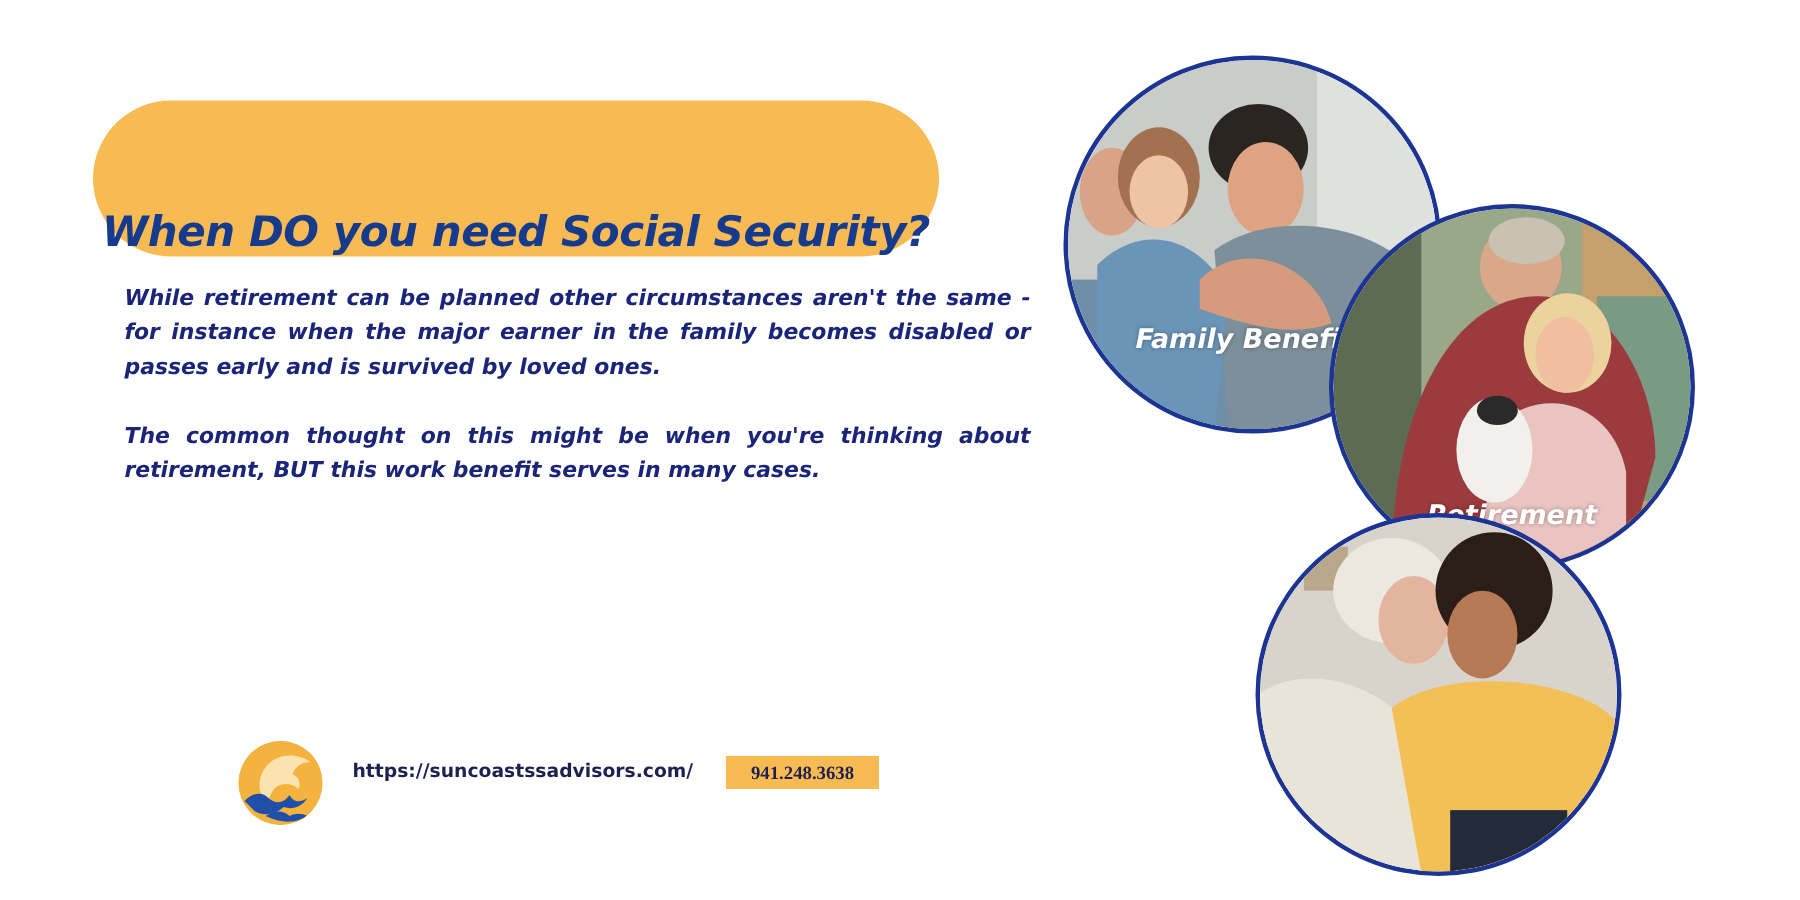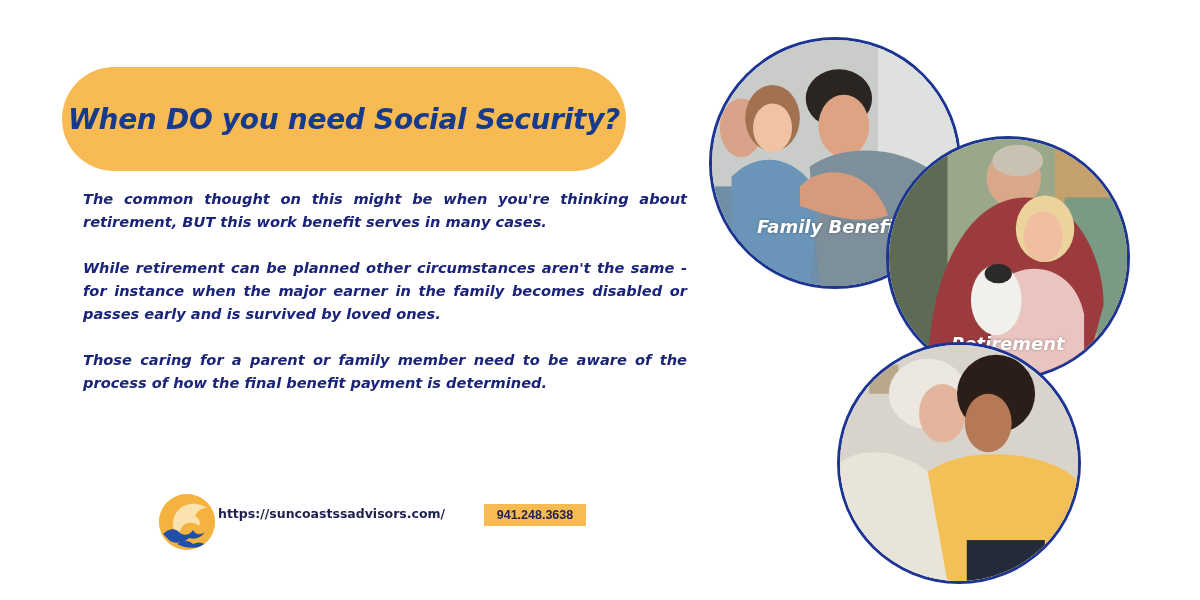--- a/index.html
+++ b/index.html
@@ -2,48 +2,48 @@
 <html><head>
 <meta charset="utf-8">
 <style>
   * { margin:0; padding:0; box-sizing:border-box; }
   html, body { width:1200px; height:600px; background:#ffffff; overflow:hidden; }
   body { position:relative; font-family:"DejaVu Sans", sans-serif; }
 
   .title-pill {
     position:absolute; left:62px; top:67px; width:564px; height:104px;
     background:#f8bb54; border-radius:52px;
-    display:flex; align-items:center; justify-content:center;
+    display:flex; align-items:flex-end; justify-content:center;
   }
   .title-pill h1 {
     font-family:"DejaVu Sans", sans-serif;
     font-style:italic; font-weight:bold; font-size:28px;
     color:#163a8c; letter-spacing:-0.3px; white-space:nowrap;
   }
 
   .body-text {
     position:absolute; left:83px; top:187px; width:604px;
     color:#1a2478; font-family:"DejaVu Sans", sans-serif;
     font-style:italic; font-weight:bold; font-size:14.6px; line-height:23px;
   }
   .body-text p { text-align:justify; text-align-last:left; margin-bottom:23px; }
 
   .logo {
     position:absolute; left:159px; top:494px; width:56px; height:56px;
     border-radius:50%; background:#f4b23e; overflow:hidden;
   }
   .url {
-    position:absolute; left:218px; top:506px;
+    position:absolute; left:235px; top:506px;
     font-family:"DejaVu Sans", sans-serif; font-weight:bold; font-size:12.5px;
     color:#1e2150; text-decoration:none;
   }
   .phone {
     position:absolute; left:484px; top:504px; width:102px; height:22px;
     background:#f8bb54; color:#1e2150;
-    font-family:Liberation Sans, sans-serif; font-weight:bold; font-size:12.5px;
+    font-family:Liberation Serif, serif; font-weight:bold; font-size:12.5px;
     display:flex; align-items:center; justify-content:center;
   }
 
   .circle {
     position:absolute; border-radius:50%; border:3px solid #1c3494; overflow:hidden;
     background:#ffffff;
   }
   .circle .label {
     position:absolute; left:0; right:0; text-align:center;
     font-family:"DejaVu Sans", sans-serif; font-style:italic; font-weight:bold;
@@ -59,23 +59,22 @@
   .scene { position:absolute; inset:0; }
 </style>
 </head>
 <body>
 
 <div class="title-pill">
   <h1>When DO you need Social Security?</h1>
 </div>
 
 <div class="body-text">
+  <p>While retirement can be planned other circumstances aren't the same - for instance when the major earner in the family becomes disabled or passes early and is survived by loved ones.</p>
   <p>The common thought on this might be when you're thinking about retirement, BUT this work benefit serves in many cases.</p>
-  <p>While retirement can be planned other circumstances aren't the same - for instance when the major earner in the family becomes disabled or passes early and is survived by loved ones.</p>
-  <p>Those caring for a parent or family member need to be aware of the process of how the final benefit payment is determined.</p>
 </div>
 
 <div class="logo">
   <svg width="56" height="56" viewBox="0 0 56 56">
     <circle cx="28" cy="28" r="28" fill="#f4b23e"></circle>
     <path d="M14 30 C14 16 26 8 38 10 C44 11 48 14 48 14 C42 14 38 17 36 22 C40 24 42 28 40 32 C36 28 30 28 26 30 C22 33 20 38 20 42 C16 38 14 34 14 30 Z" fill="#fbe3b0"></path>
     <path d="M4 40 C10 34 16 34 20 38 C24 42 30 42 34 36 C36 40 40 42 46 38 C42 44 36 46 30 44 C24 50 14 50 10 46 C8 44 6 42 4 40 Z" fill="#1f4fa8"></path>
     <path d="M18 50 C24 46 30 46 34 50 C38 48 42 48 46 50 C40 54 30 56 18 50 Z" fill="#1f4fa8"></path>
   </svg>
 </div>

